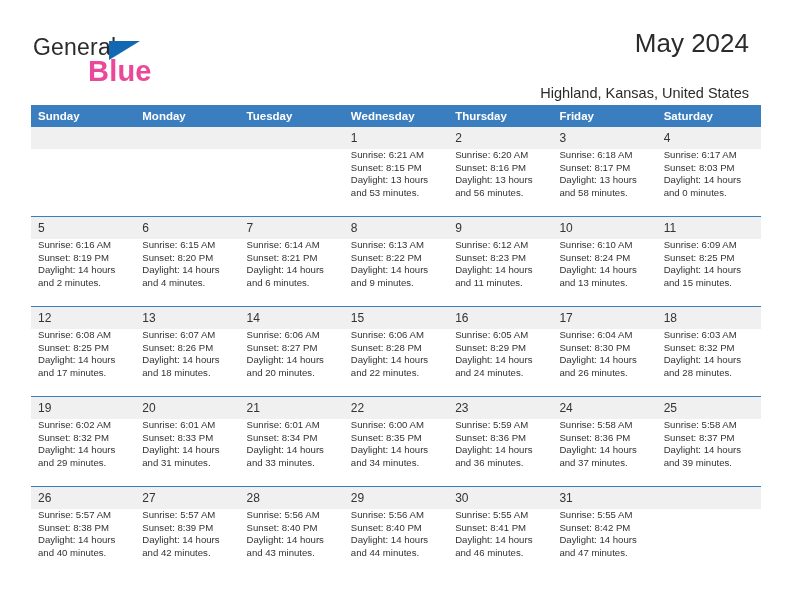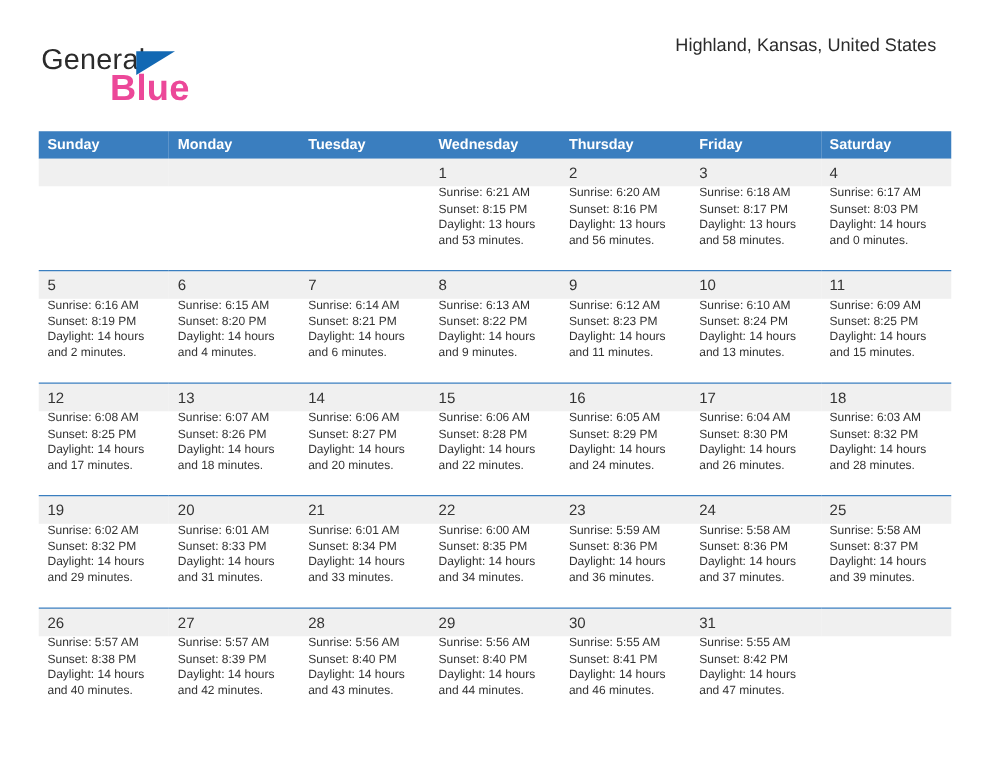--- a/index.html
+++ b/index.html
@@ -73,21 +73,21 @@
   .cal-title {
     font-size: 26px;
     color: #2b2b2b;
     line-height: 34px;
     white-space: nowrap;
   }
   .cal-subtitle {
     font-size: 14.5px;
     color: #2b2b2b;
     line-height: 22px;
-    margin-top: 0;
+    margin-top: 22px;
     white-space: nowrap;
   }
 
   
   .calendar {
     position: absolute;
     left: 31px;
     top: 105px;
     width: 730px;
     border-collapse: collapse;
@@ -146,20 +146,21 @@
 
   <div class="header">
 
     <div class="logo">
       <span class="logo-general">General</span>
       <span class="logo-triangle"></span>
       <span class="logo-blue">Blue</span>
     </div>
 
     <div class="title-block">
+      <div class="cal-title">May 2024</div>
       <div class="cal-subtitle">Highland, Kansas, United States</div>
     </div>
 
   </div>
 
   <table class="calendar">
     <thead>
       <tr>
         <th>Sunday</th>
         <th>Monday</th>

